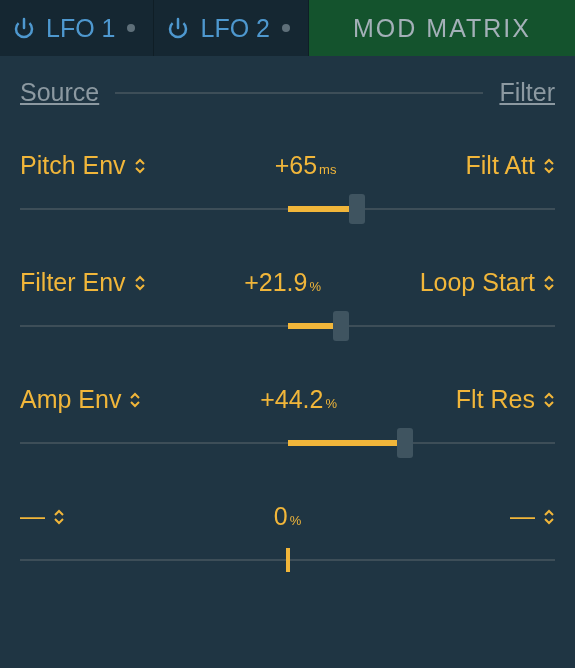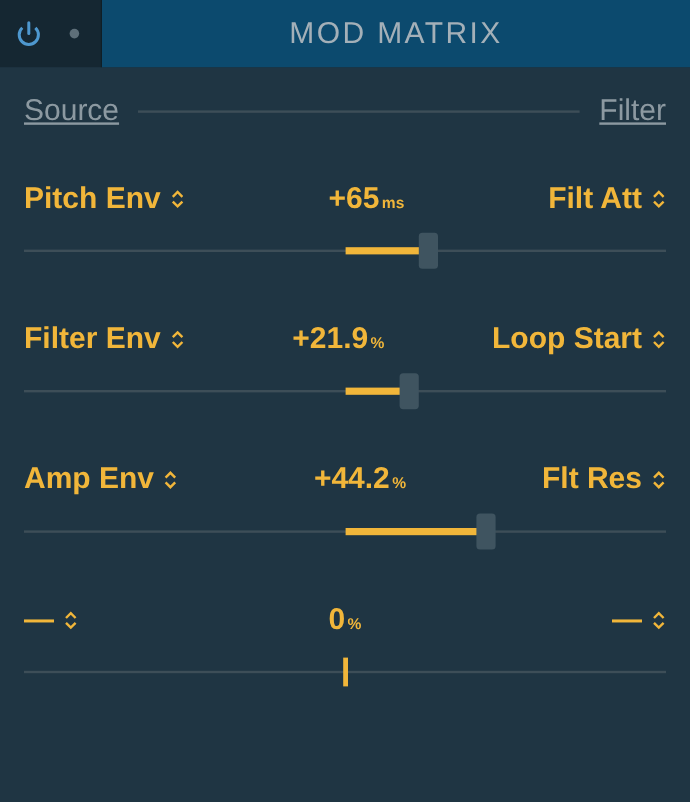--- a/index.html
+++ b/index.html
@@ -19,21 +19,21 @@
     background: #152732;
   }
   .tab {
     display: flex;
     align-items: center;
     padding: 0 18px 0 12px;
     border-right: 1px solid #0f1e26;
     cursor: pointer;
   }
   .tab.active {
-    background: #0c4a6e;
+    background: #14532d;
     border-right: none;
   }
   .tab .power-icon {
     width: 24px;
     height: 24px;
     margin-right: 10px;
   }
   .tab .power-icon svg { display: block; }
   .tab-label {
     font-size: 25px;
@@ -82,21 +82,20 @@
     padding: 0 20px;
   }
   .slot {
     margin-top: 44px;
   }
   .slot-top {
     display: flex;
     align-items: baseline;
     justify-content: flex-start;
     margin-bottom: 14px;
-    font-weight: bold;
   }
   .source-btn, .target-btn {
     display: inline-flex;
     align-items: center;
     font-size: 25px;
     color: #f1b63a;
     cursor: pointer;
     white-space: nowrap;
   }
   .source-btn.empty, .target-btn.empty {
@@ -158,28 +157,39 @@
     height: 24px;
     background: #f1b63a;
     transform: translate(-50%, -50%);
   }
 </style>
 </head>
 <body>
 
 <div class="tab-bar">
 
-
   <div class="tab">
     <span class="power-icon">
       <svg width="24" height="24" viewBox="0 0 24 24">
         <circle cx="12" cy="13" r="8" fill="none" stroke="#4e98cf" stroke-width="2.5" stroke-dasharray="38 12" stroke-dashoffset="-6" transform="rotate(-90 12 13)"></circle>
         <line x1="12" y1="3" x2="12" y2="12" stroke="#4e98cf" stroke-width="2.5" stroke-linecap="round"></line>
       </svg>
     </span>
+    <span class="tab-label">LFO 1</span>
+    <span class="dot"></span>
+  </div>
+
+  <div class="tab">
+    <span class="power-icon">
+      <svg width="24" height="24" viewBox="0 0 24 24">
+        <circle cx="12" cy="13" r="8" fill="none" stroke="#4e98cf" stroke-width="2.5" stroke-dasharray="38 12" stroke-dashoffset="-6" transform="rotate(-90 12 13)"></circle>
+        <line x1="12" y1="3" x2="12" y2="12" stroke="#4e98cf" stroke-width="2.5" stroke-linecap="round"></line>
+      </svg>
+    </span>
+    <span class="tab-label">LFO 2</span>
     <span class="dot"></span>
   </div>
 
   <div class="tab matrix active">
     <span class="tab-label">MOD MATRIX</span>
   </div>
 </div>
 
 <div class="header-row">
   <span class="header-label">Source</span>

